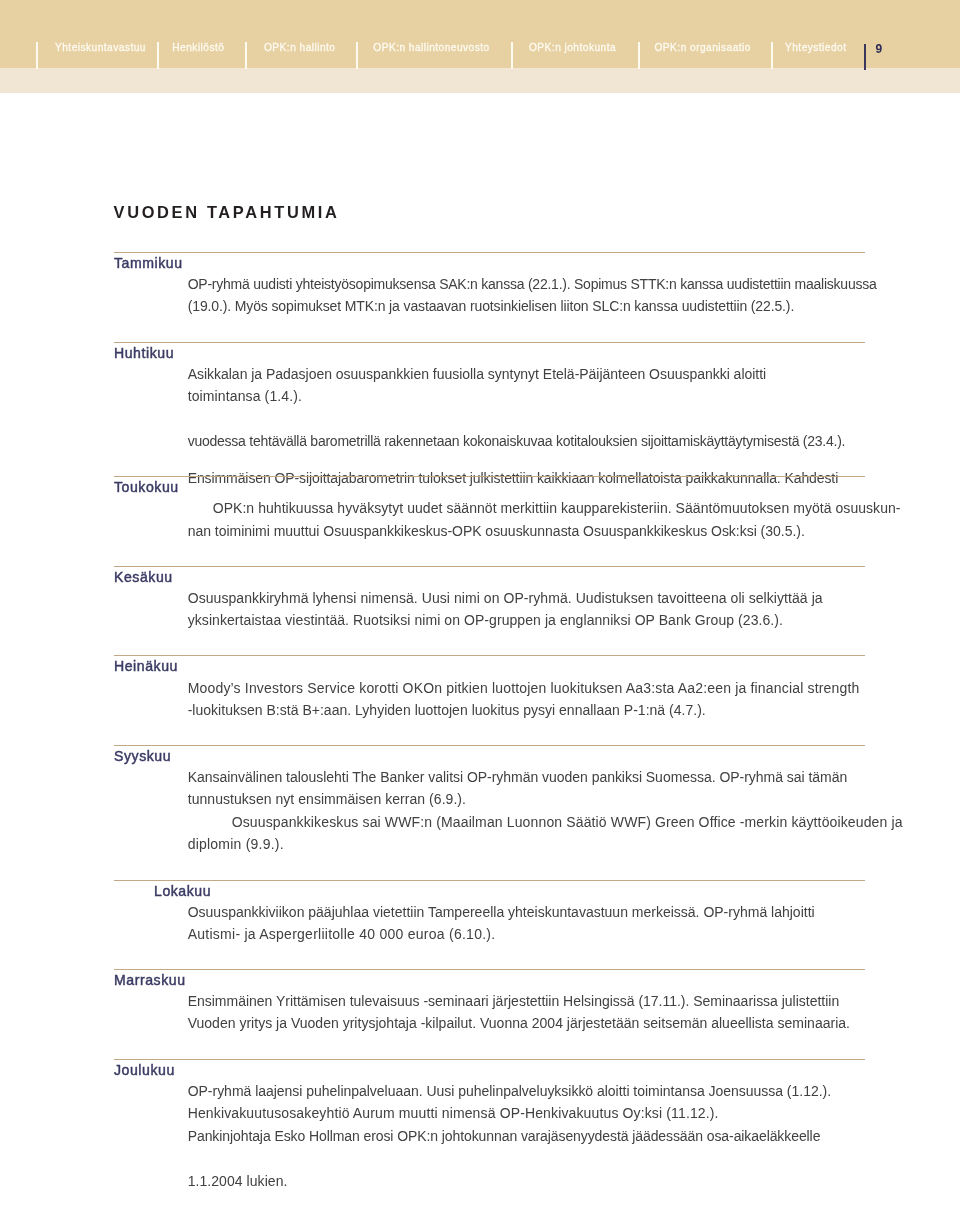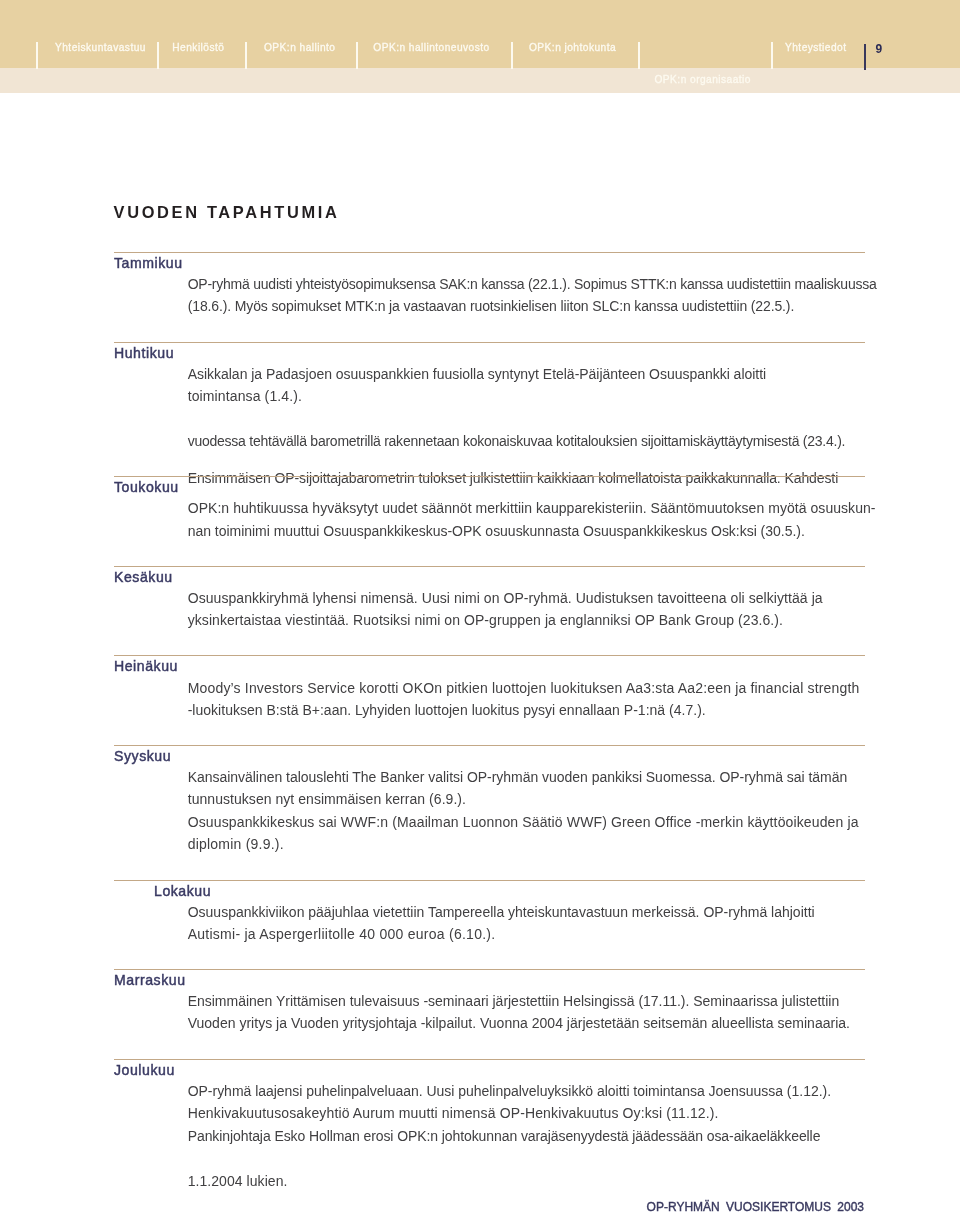--- a/index.html
+++ b/index.html
@@ -50,67 +50,66 @@
       <div class="navsep" style="left: 245px;"></div>
       <div class="navsep" style="left: 355.5px;"></div>
       <div class="navsep" style="left: 511px;"></div>
       <div class="navsep" style="left: 637.5px;"></div>
       <div class="navsep" style="left: 770.5px;"></div>
       <div class="navlabel" style="left: 55px;">Yhteiskuntavastuu</div>
       <div class="navlabel" style="left: 172.3px;">Henkilöstö</div>
       <div class="navlabel" style="left: 264px;">OPK:n hallinto</div>
       <div class="navlabel" style="left: 373.3px;">OPK:n hallintoneuvosto</div>
       <div class="navlabel" style="left: 529px;">OPK:n johtokunta</div>
-      <div class="navlabel" style="left: 654.5px; margin-top: 32px;">OPK:n organisaatio</div>
+      <div class="navlabel" style="left: 654.5px;">OPK:n organisaatio</div>
       <div class="navlabel" style="left: 785px;">Yhteystiedot</div>
       <div class="navsep cur" style="left: 863.5px;"></div>
       <div class="pagenum" style="left: 875.5px;">9</div>
     </div>
 
   <div class="title">VUODEN TAPAHTUMIA</div>
 
   <div id="months">
       <div class="rule" style="top: 251.9px;"></div>
       <div class="mlabel" style="top: 254.5px;">Tammikuu</div>
       <div class="tline" style="top: 275.7px; letter-spacing: -0.236px;">OP-ryhmä uudisti yhteistyösopimuksensa SAK:n kanssa (22.1.). Sopimus STTK:n kanssa uudistettiin maaliskuussa</div>
-      <div class="tline" style="top: 298px; letter-spacing: -0.128px;">(18.6.). Myös sopimukset MTK:n ja vastaavan ruotsinkielisen liiton SLC:n kanssa uudistettiin (22.5.).</div>
+      <div class="tline" style="top: 298px; letter-spacing: -0.128px;">(19.0.). Myös sopimukset MTK:n ja vastaavan ruotsinkielisen liiton SLC:n kanssa uudistettiin (22.5.).</div>
       <div class="rule" style="top: 341.9px;"></div>
       <div class="mlabel" style="top: 344.5px;">Huhtikuu</div>
       <div class="tline" style="top: 365.7px; letter-spacing: -0.023px;">Asikkalan ja Padasjoen osuuspankkien fuusiolla syntynyt Etelä-Päijänteen Osuuspankki aloitti</div>
       <div class="tline" style="top: 388px; letter-spacing: 0.12px;">toimintansa (1.4.).</div>
       <div class="tline" style="top: 422px; letter-spacing: -0.094px; margin-top: 48px;">Ensimmäisen OP-sijoittajabarometrin tulokset julkistettiin kaikkiaan kolmellatoista paikkakunnalla. Kahdesti</div>
       <div class="tline" style="top: 432.6px; letter-spacing: -0.248px;">vuodessa tehtävällä barometrillä rakennetaan kokonaiskuvaa kotitalouksien sijoittamiskäyttäytymisestä (23.4.).</div>
       <div class="rule" style="top: 476.4px;"></div>
       <div class="mlabel" style="top: 479px;">Toukokuu</div>
-      <div class="tline" style="top: 500.2px; letter-spacing: 0.052px;">OPK:n huhtikuussa hyväksytyt uudet säännöt merkittiin kaupparekisteriin. Sääntömuutoksen myötä osuuskun-</div>
+      <div class="tline" style="top: 500.2px; letter-spacing: 0.052px; margin-left: 25px;">OPK:n huhtikuussa hyväksytyt uudet säännöt merkittiin kaupparekisteriin. Sääntömuutoksen myötä osuuskun-</div>
       <div class="tline" style="top: 522.5px; letter-spacing: -0.025px;">nan toiminimi muuttui Osuuspankkikeskus-OPK osuuskunnasta Osuuspankkikeskus Osk:ksi (30.5.).</div>
       <div class="rule" style="top: 565.9px;"></div>
       <div class="mlabel" style="top: 568.5px;">Kesäkuu</div>
       <div class="tline" style="top: 589.7px; letter-spacing: 0.064px;">Osuuspankkiryhmä lyhensi nimensä. Uusi nimi on OP-ryhmä. Uudistuksen tavoitteena oli selkiyttää ja</div>
       <div class="tline" style="top: 612px; letter-spacing: 0.069px;">yksinkertaistaa viestintää. Ruotsiksi nimi on OP-gruppen ja englanniksi OP Bank Group (23.6.).</div>
       <div class="rule" style="top: 655.4px;"></div>
       <div class="mlabel" style="top: 658px;">Heinäkuu</div>
       <div class="tline" style="top: 680px; letter-spacing: 0.173px;">Moody’s Investors Service korotti OKOn pitkien luottojen luokituksen Aa3:sta Aa2:een ja financial strength</div>
       <div class="tline" style="top: 701.5px; letter-spacing: 0.017px;">-luokituksen B:stä B+:aan. Lyhyiden luottojen luokitus pysyi ennallaan P-1:nä (4.7.).</div>
       <div class="rule" style="top: 745.2px;"></div>
       <div class="mlabel" style="top: 747.8px;">Syyskuu</div>
       <div class="tline" style="top: 769px; letter-spacing: -0.032px;">Kansainvälinen talouslehti The Banker valitsi OP-ryhmän vuoden pankiksi Suomessa. OP-ryhmä sai tämän</div>
       <div class="tline" style="top: 791.3px; letter-spacing: 0.048px;">tunnustuksen nyt ensimmäisen kerran (6.9.).</div>
-      <div class="tline" style="top: 813.6px; letter-spacing: 0.135px;">Osuuspankkikeskus sai WWF:n (Maailman Luonnon Säätiö WWF) Green Office -merkin käyttöoikeuden ja</div>
+      <div class="tline" style="top: 813.6px; letter-spacing: 0.135px; margin-left: 44px;">Osuuspankkikeskus sai WWF:n (Maailman Luonnon Säätiö WWF) Green Office -merkin käyttöoikeuden ja</div>
       <div class="tline" style="top: 835.9px; letter-spacing: 0.218px;">diplomin (9.9.).</div>
       <div class="rule" style="top: 879.9px;"></div>
       <div class="mlabel" style="top: 882.5px; padding-left: 40px;">Lokakuu</div>
       <div class="tline" style="top: 903.7px; letter-spacing: 0px;">Osuuspankkiviikon pääjuhlaa vietettiin Tampereella yhteiskuntavastuun merkeissä. OP-ryhmä lahjoitti</div>
       <div class="tline" style="top: 926px; letter-spacing: 0.256px;">Autismi- ja Aspergerliitolle 40 000 euroa (6.10.).</div>
       <div class="rule" style="top: 969.2px;"></div>
       <div class="mlabel" style="top: 971.8px;">Marraskuu</div>
       <div class="tline" style="top: 993px; letter-spacing: -0.015px;">Ensimmäinen Yrittämisen tulevaisuus -seminaari järjestettiin Helsingissä (17.11.). Seminaarissa julistettiin</div>
       <div class="tline" style="top: 1015.3px; letter-spacing: 0.015px;">Vuoden yritys ja Vuoden yritysjohtaja -kilpailut. Vuonna 2004 järjestetään seitsemän alueellista seminaaria.</div>
       <div class="rule" style="top: 1059.2px;"></div>
       <div class="mlabel" style="top: 1061.8px;">Joulukuu</div>
       <div class="tline" style="top: 1083px; letter-spacing: -0.025px;">OP-ryhmä laajensi puhelinpalveluaan. Uusi puhelinpalveluyksikkö aloitti toimintansa Joensuussa (1.12.).</div>
       <div class="tline" style="top: 1105.3px; letter-spacing: 0.136px;">Henkivakuutusosakeyhtiö Aurum muutti nimensä OP-Henkivakuutus Oy:ksi (11.12.).</div>
       <div class="tline" style="top: 1127.6px; letter-spacing: -0.089px;">Pankinjohtaja Esko Hollman erosi OPK:n johtokunnan varajäsenyydestä jäädessään osa-aikaeläkkeelle</div>
       <div class="tline" style="top: 1149.9px; letter-spacing: 0.056px; margin-top: 23px;">1.1.2004 lukien.</div>
     </div>
 
-  <div class="footer">OP-RYHMÄN VUOSIKERTOMUS 2003</div>
 </div>
 
 </body></html>

